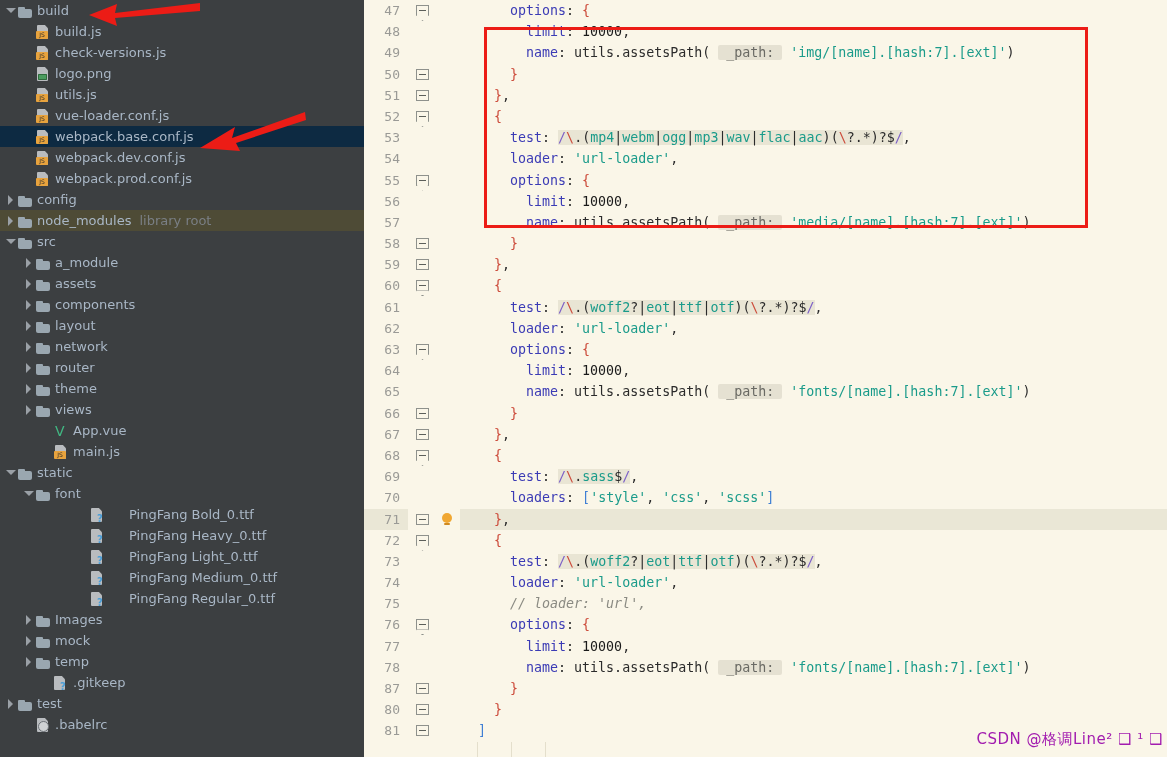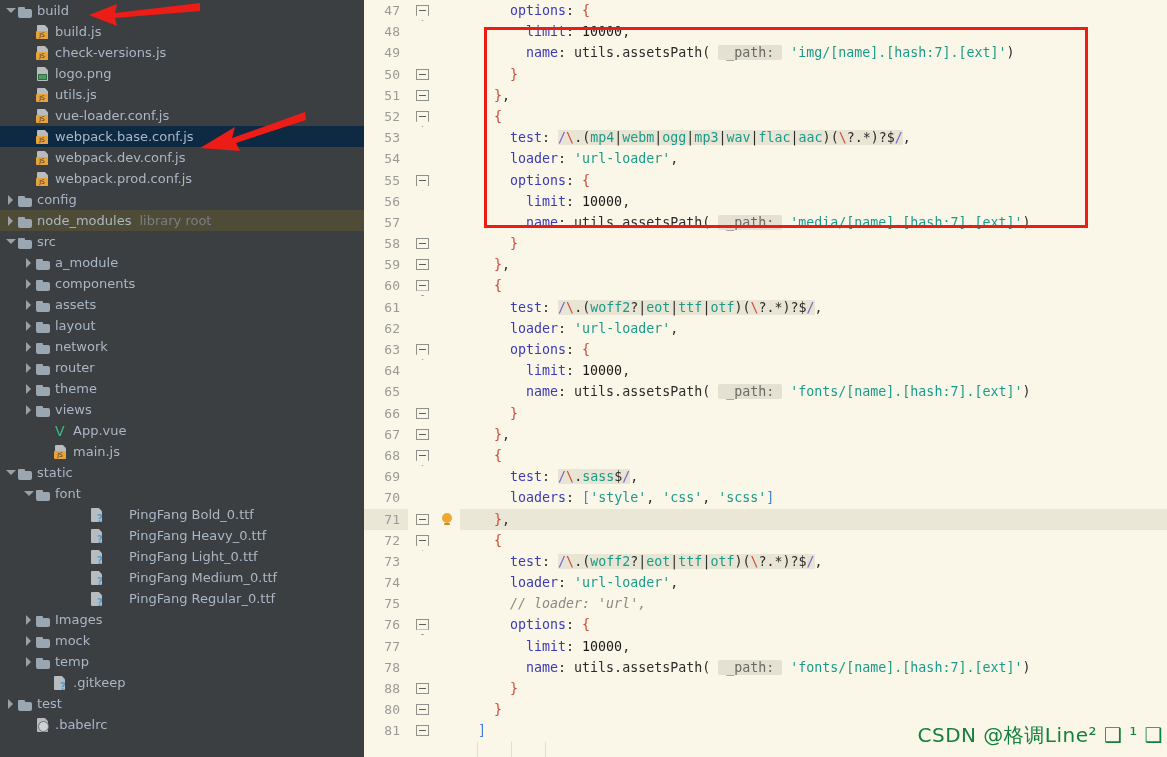--- a/index.html
+++ b/index.html
@@ -307,22 +307,22 @@
     width: 604px;
     height: 201px;
     border: 3px solid #ec1c16;
     pointer-events: none;
     box-sizing: border-box;
   }
   #watermark {
     position: absolute;
     right: 4px;
     bottom: 8px;
-    font-size: 20px;
-    color: #15803d;
+    font-size: 15px;
+    color: #a21caf;
     font-family: "DejaVu Sans", sans-serif;
     letter-spacing: 0.5px;
     pointer-events: none;
     white-space: nowrap;
   }
 </style>
 </head>
 <body>
 
 <div id="app">
@@ -391,26 +391,26 @@
           <span class="tname">src</span>
         </div>
         <div class="tree-row i1">
           <span class="tw right"></span>
           <span class="ic folder"></span>
           <span class="tname">a_module</span>
         </div>
         <div class="tree-row i1">
           <span class="tw right"></span>
           <span class="ic folder"></span>
+          <span class="tname">assets</span>
+        </div>
+        <div class="tree-row i1">
+          <span class="tw right"></span>
+          <span class="ic folder"></span>
           <span class="tname">components</span>
-        </div>
-        <div class="tree-row i1">
-          <span class="tw right"></span>
-          <span class="ic folder"></span>
-          <span class="tname">assets</span>
         </div>
         <div class="tree-row i1">
           <span class="tw right"></span>
           <span class="ic folder"></span>
           <span class="tname">layout</span>
         </div>
         <div class="tree-row i1">
           <span class="tw right"></span>
           <span class="ic folder"></span>
           <span class="tname">network</span>
@@ -788,21 +788,21 @@
         </div>
         <div class="erow">
           <div class="gut">78</div>
           <div class="fold">
             <div class="fline"></div>
           </div>
           <div class="lbulb"></div>
           <div class="code">        <span class="k-prop">name</span><span class="k-plain">: </span><span class="k-ident">utils.assetsPath</span><span class="k-plain">(</span><span class="k-plain"> </span><span class="k-hintname">_path:</span><span class="k-plain"> </span><span class="k-str">'fonts/[name].[hash:7].[ext]'</span><span class="k-plain">)</span></div>
         </div>
         <div class="erow">
-          <div class="gut">88</div>
+          <div class="gut">87</div>
           <div class="fold">
             <div class="fline"></div>
             <div class="fbox"></div>
           </div>
           <div class="lbulb"></div>
           <div class="code">      <span class="k-brace">}</span></div>
         </div>
         <div class="erow">
           <div class="gut">80</div>
           <div class="fold">

